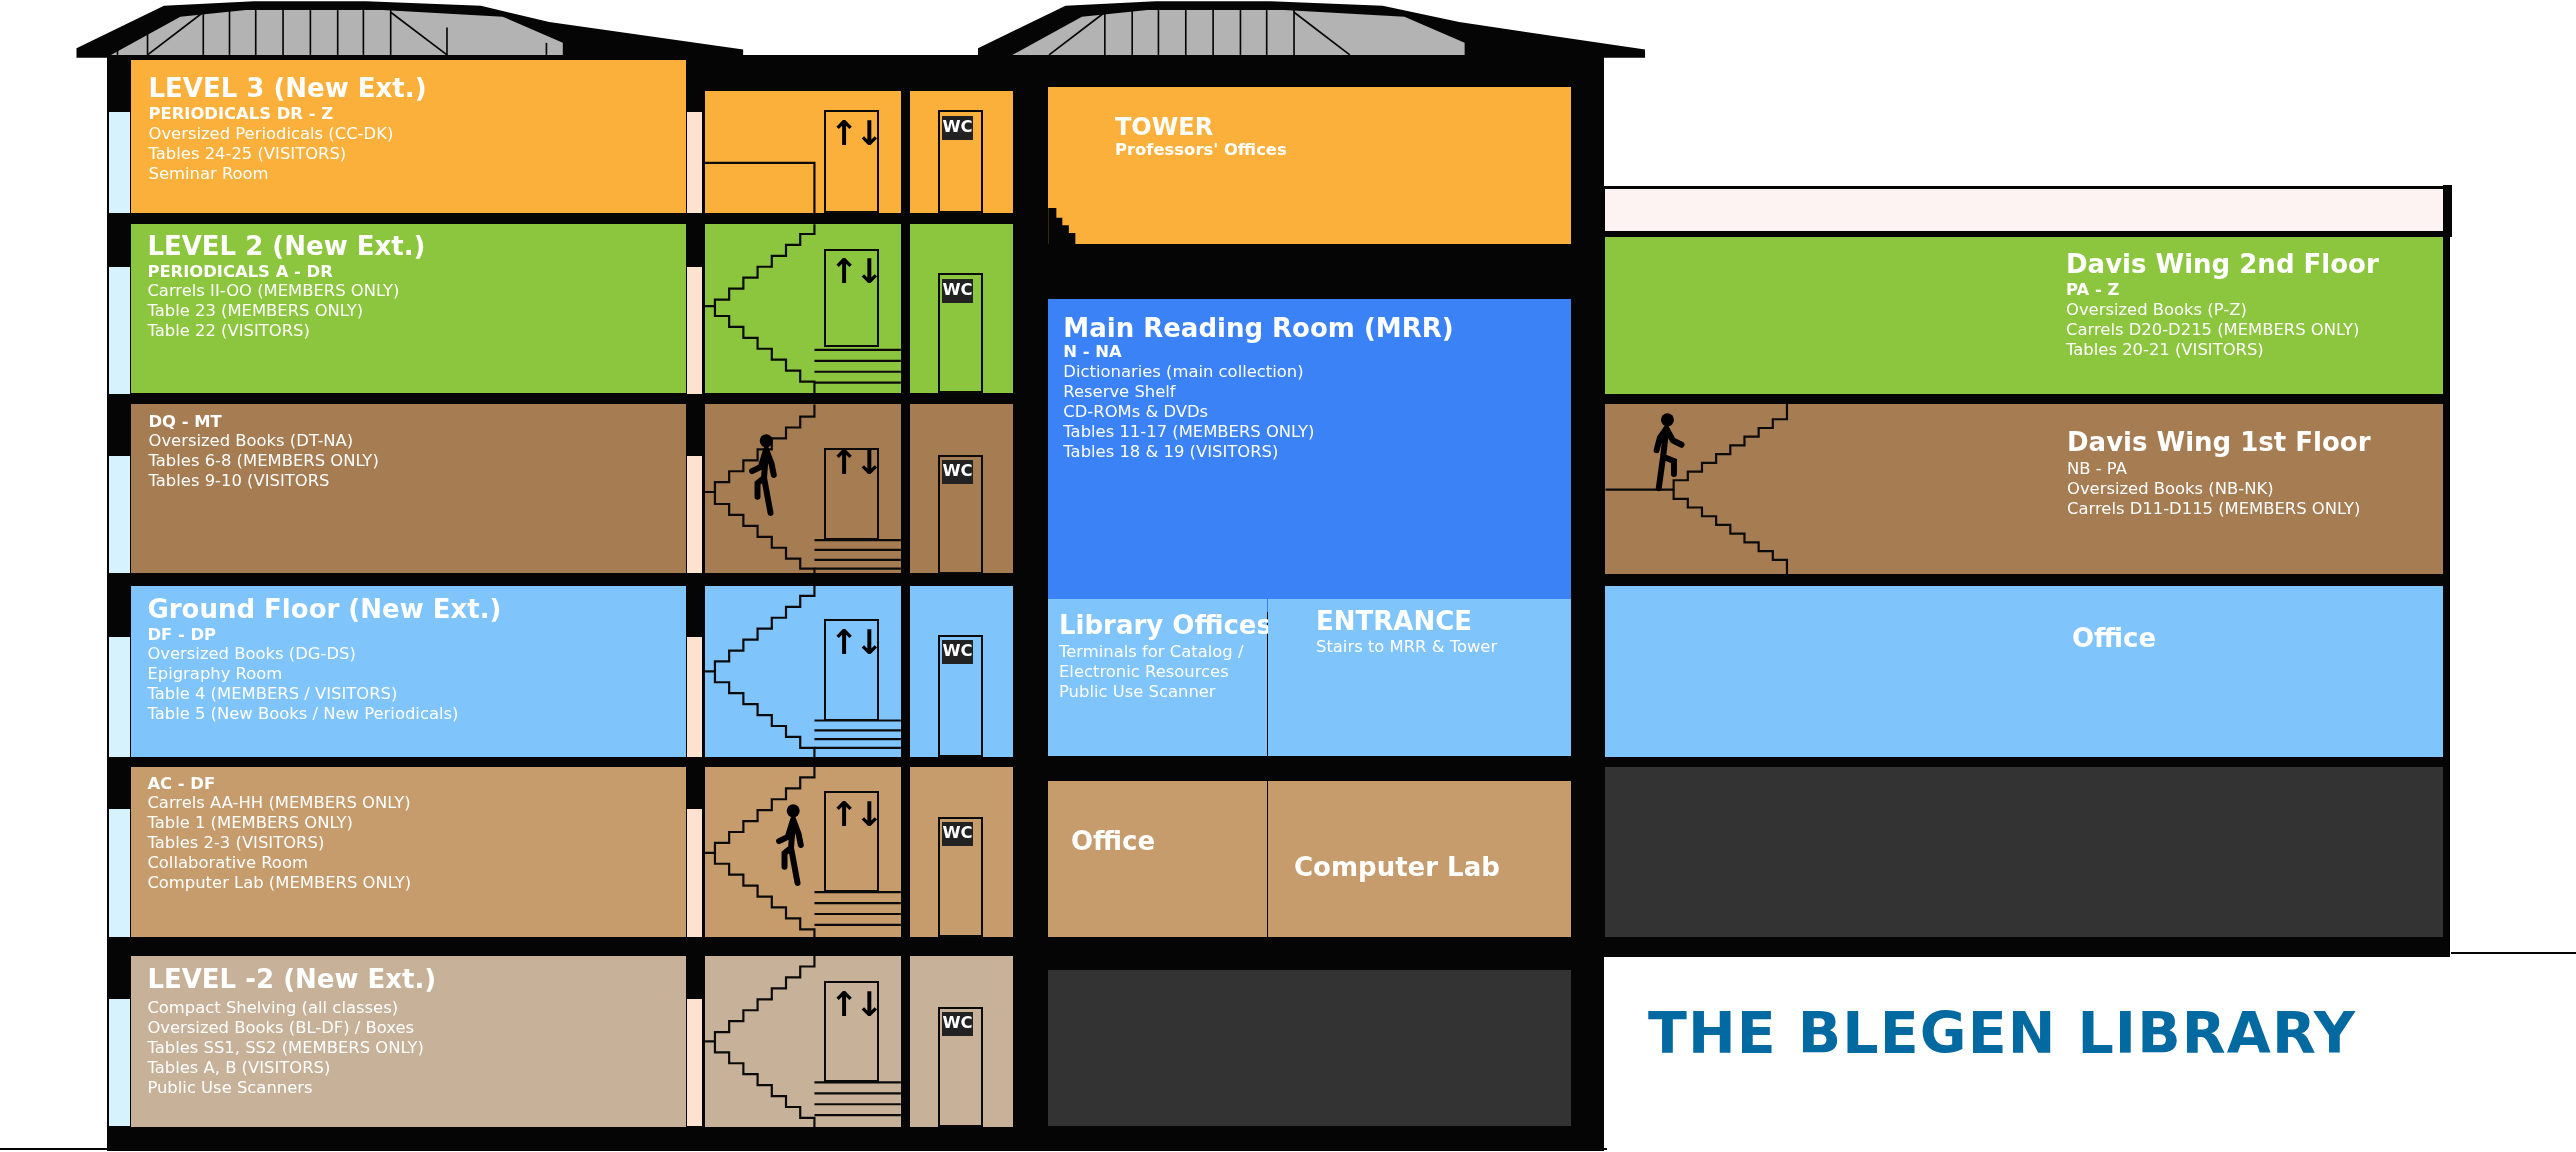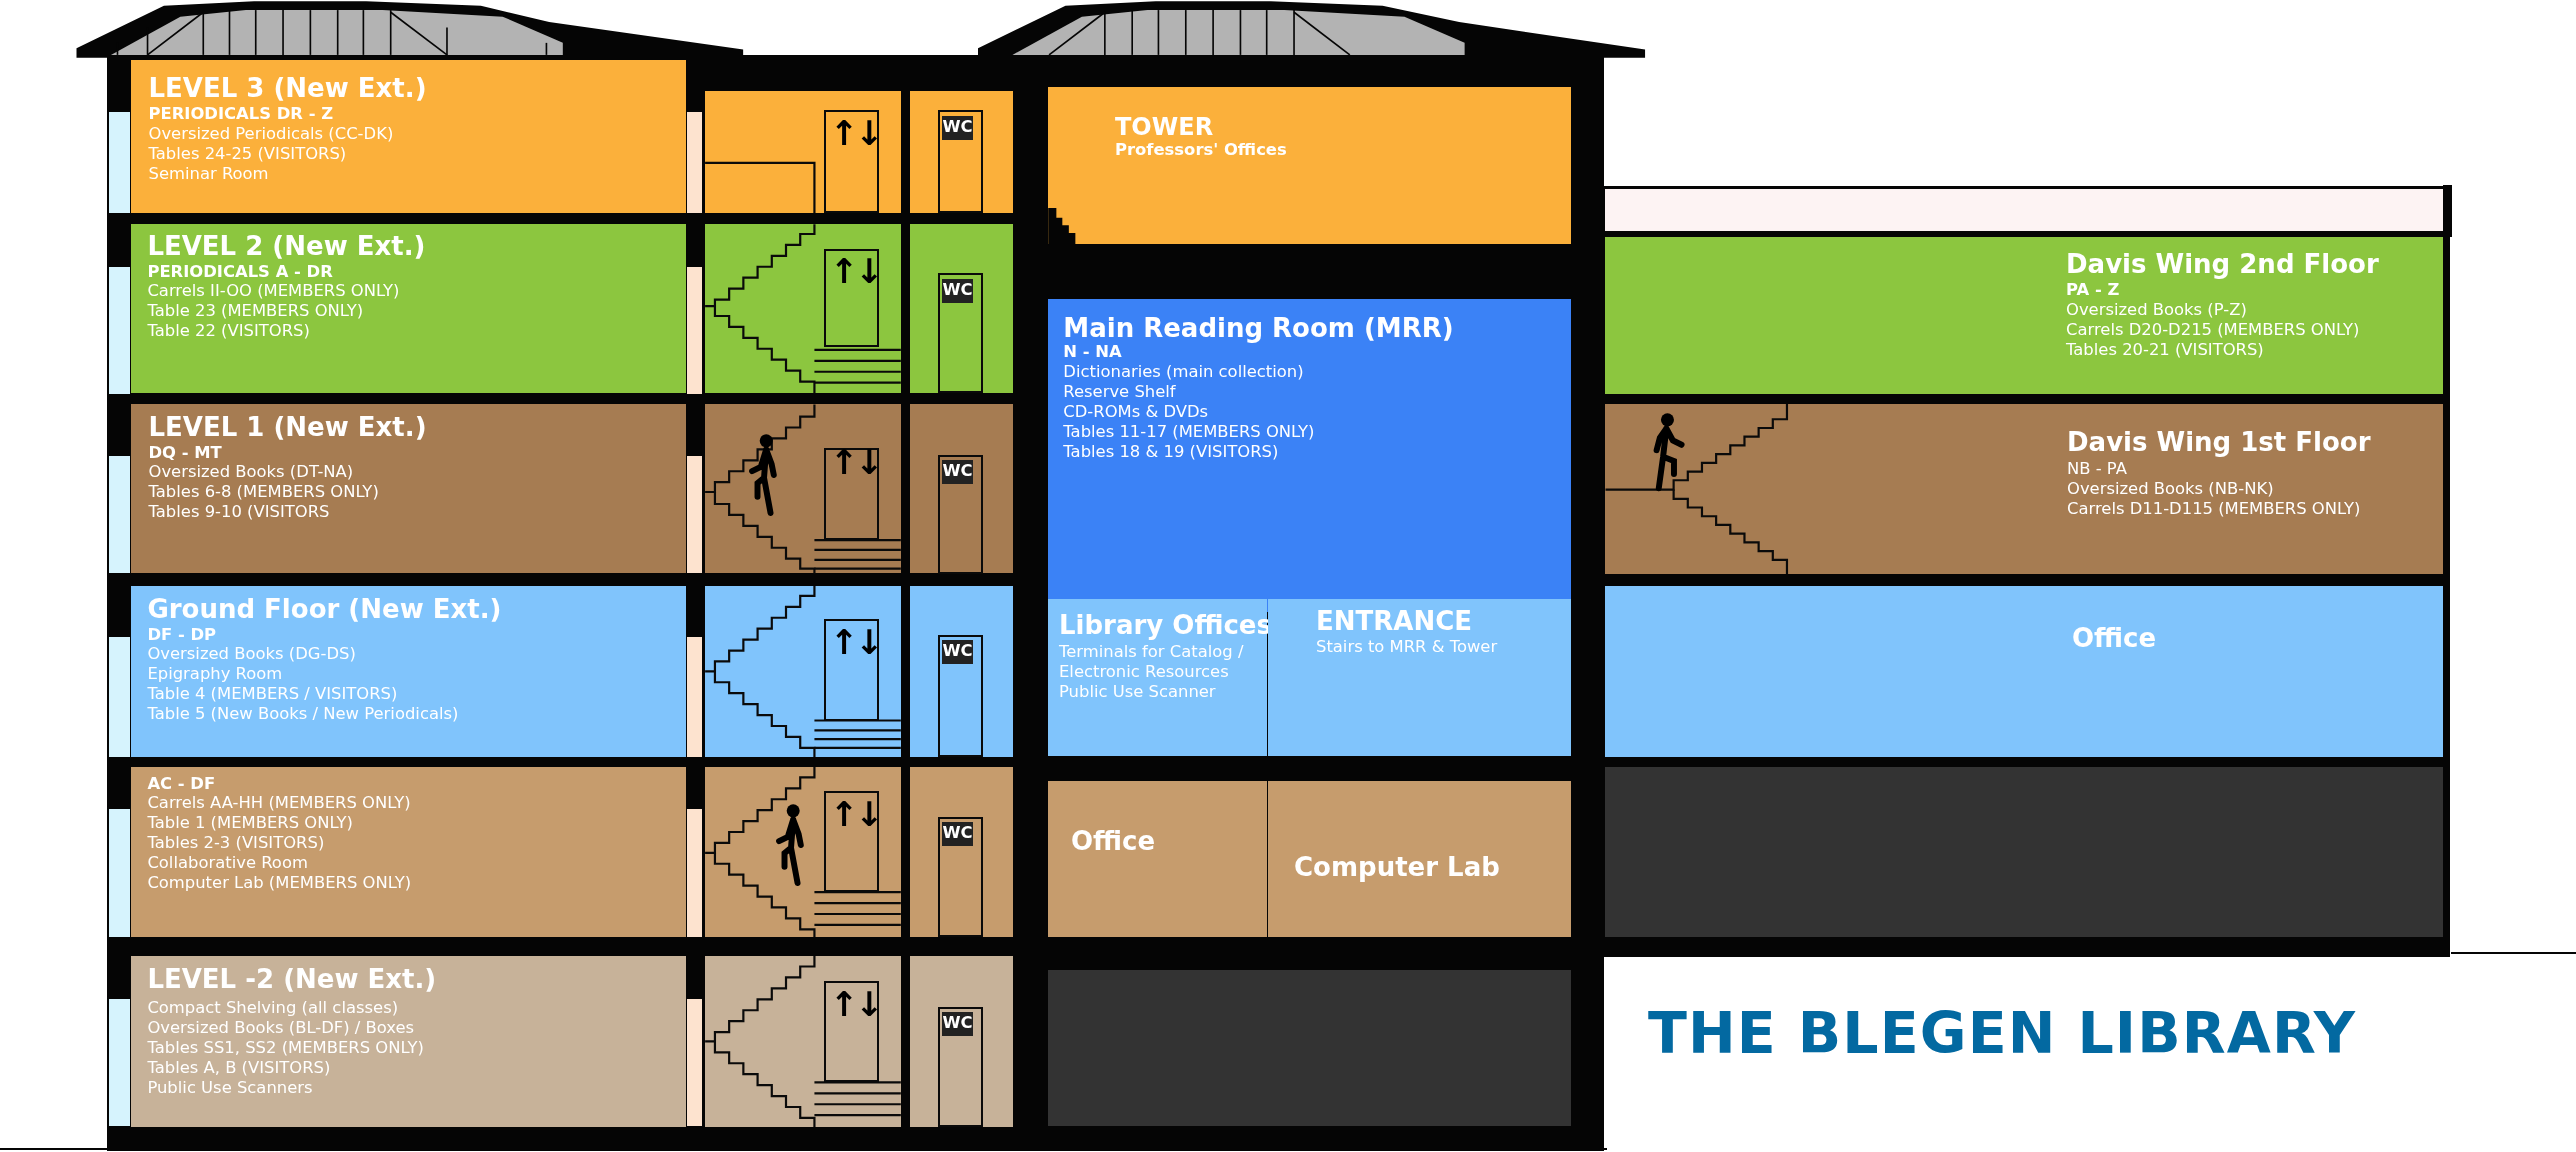--- a/index.html
+++ b/index.html
@@ -88,21 +88,20 @@
 
 <div class="room" style="left:131px;top:224px;width:555px;height:169px;background:#8cc63f;padding:6.6px 0 0 16.4px;">
   <div class="title">LEVEL 2 (New Ext.)</div>
   <div class="sub">PERIODICALS A - DR</div>
   <div class="line">Carrels II-OO (MEMBERS ONLY)</div>
   <div class="line">Table 23 (MEMBERS ONLY)</div>
   <div class="line">Table 22 (VISITORS)</div>
 </div>
 
 <div class="room" style="left:131px;top:404px;width:555px;height:169px;background:#a67c52;padding:7.7px 0 0 17.5px;">
-  <div class="title">LEVEL 1 (New Ext.)</div>
   <div class="sub">DQ - MT</div>
   <div class="line">Oversized Books (DT-NA)</div>
   <div class="line">Tables 6-8 (MEMBERS ONLY)</div>
   <div class="line">Tables 9-10 (VISITORS</div>
 </div>
 
 <div class="room" style="left:131px;top:586px;width:555px;height:171px;background:#80c4fc;padding:7.7px 0 0 16.4px;">
   <div class="title">Ground Floor (New Ext.)</div>
   <div class="sub">DF - DP</div>
   <div class="line">Oversized Books (DG-DS)</div>

